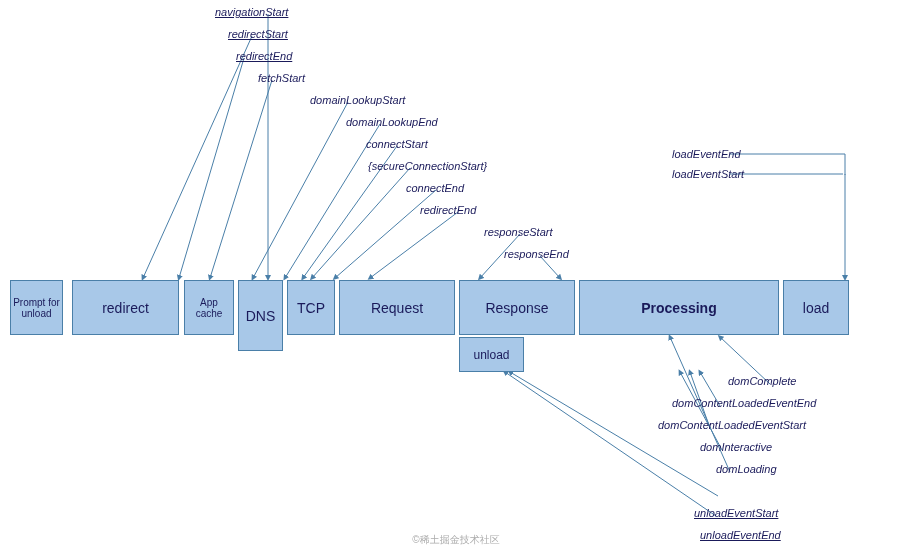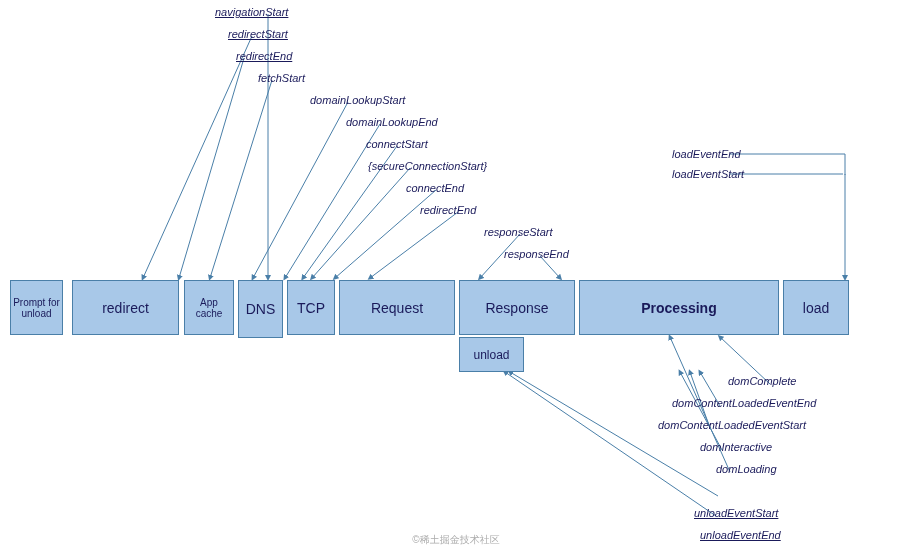--- a/index.html
+++ b/index.html
@@ -116,21 +116,21 @@
     <span>Prompt
 for
 unload</span>
   </div>
   <div class="phase-box" style="left:72px;top:280px;width:107px;height:55px;">
     <span>redirect</span>
   </div>
   <div class="phase-box" style="left:184px;top:280px;width:50px;height:55px;font-size:10px;">
     <span>App<br>cache</span>
   </div>
-  <div class="phase-box" style="left:238px;top:280px;width:45px;height:58px;">
+  <div class="phase-box" style="left:238px;top:280px;width:45px;height:71px;">
     <span>DNS</span>
   </div>
   <div class="phase-box" style="left:287px;top:280px;width:48px;height:55px;">
     <span>TCP</span>
   </div>
   <div class="phase-box" style="left:339px;top:280px;width:116px;height:55px;">
     <span>Request</span>
   </div>
   <div class="phase-box" style="left:459px;top:280px;width:116px;height:55px;text-align:center;">
     <span>Response</span>

